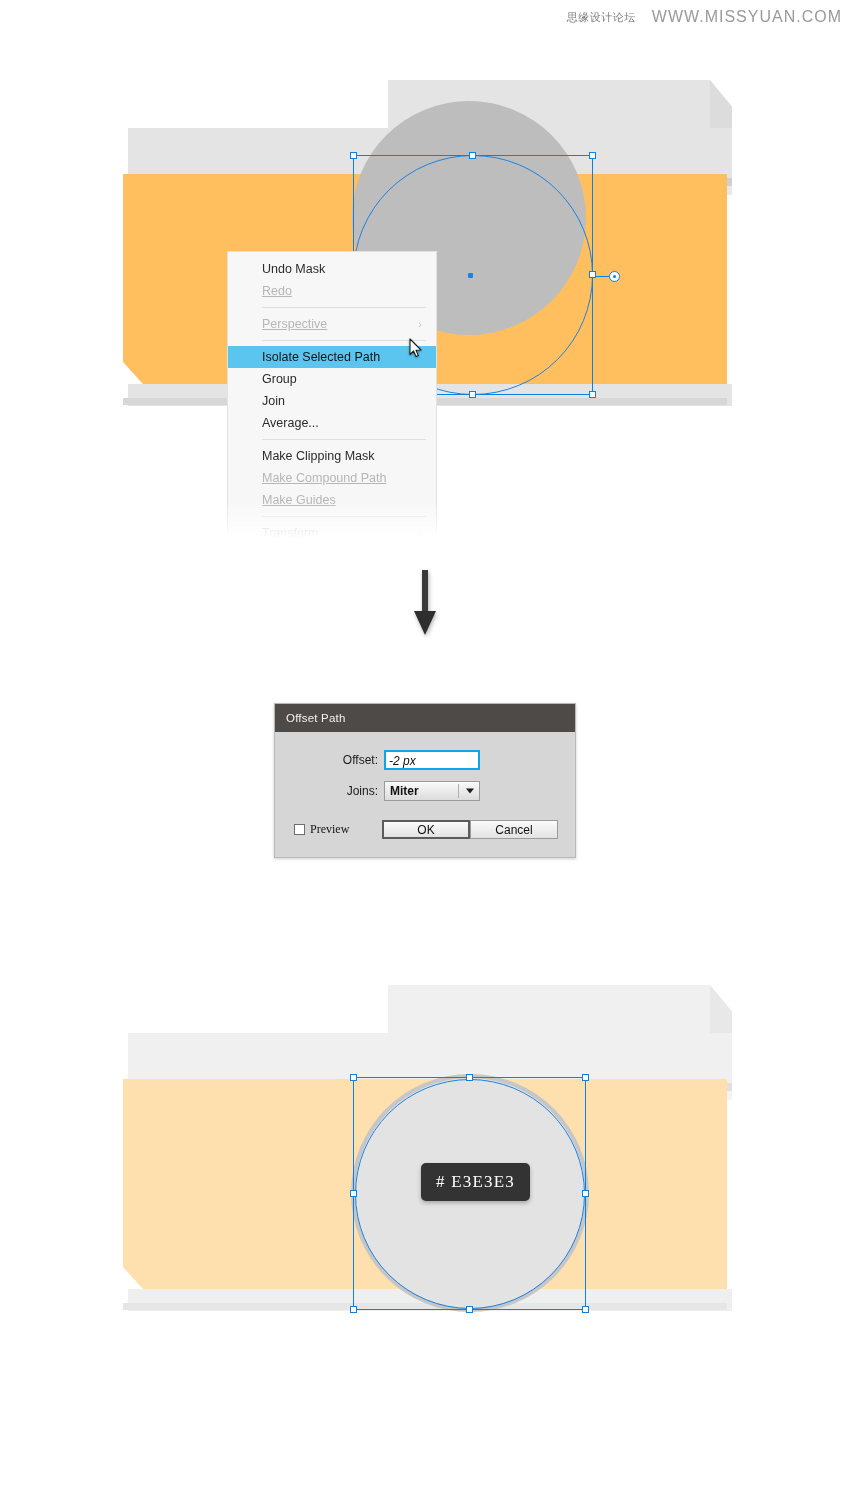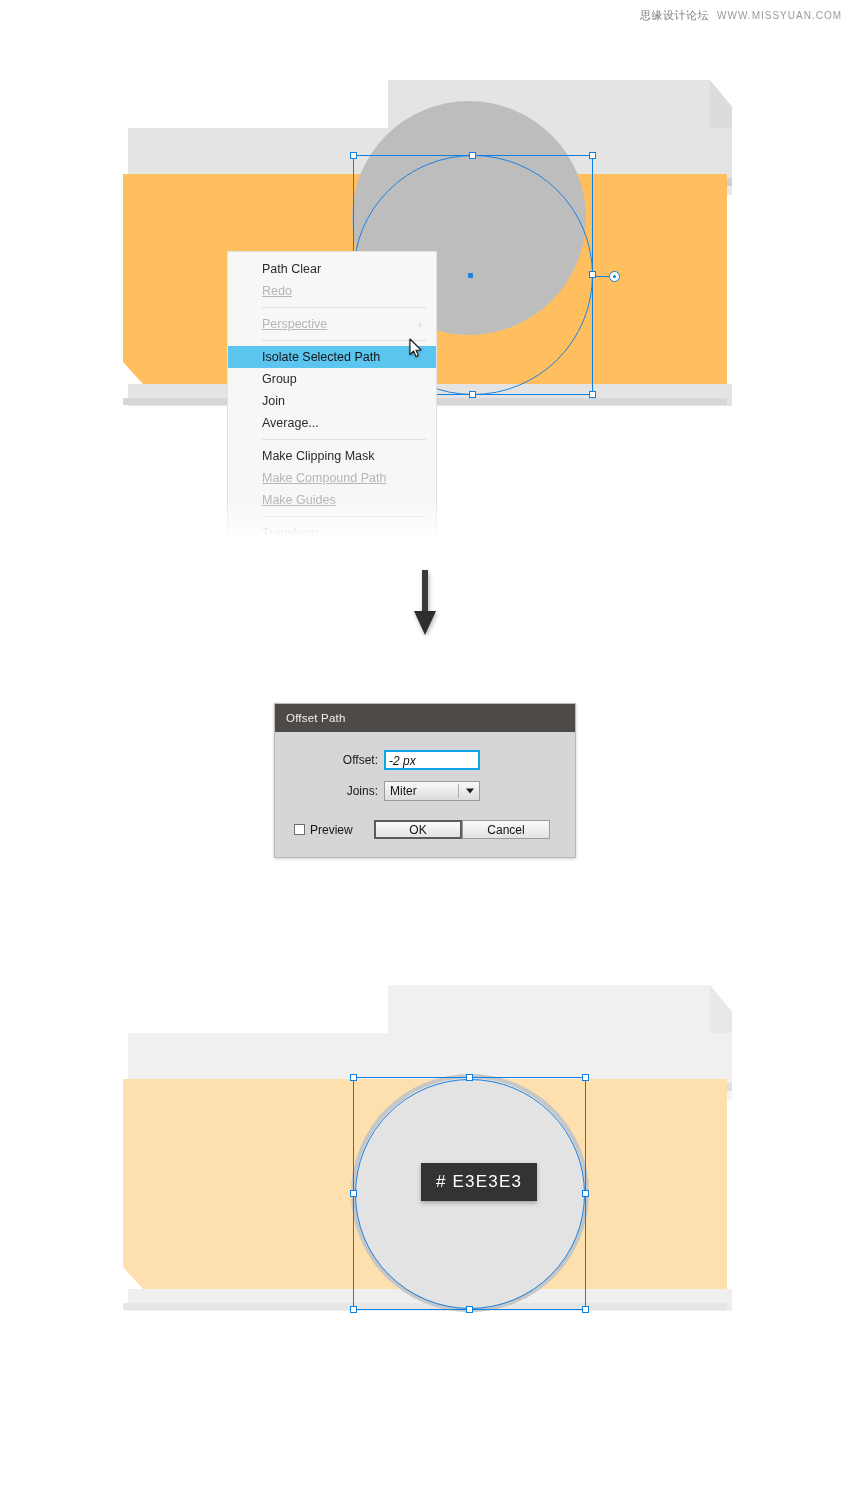--- a/index.html
+++ b/index.html
@@ -9,26 +9,26 @@
     background:#ffffff;
     font-family:"Liberation Sans", sans-serif;
     position:relative;
     overflow:hidden;
   }
   .page{position:relative;width:850px;height:1500px;}
 
   
   .watermark{
     position:absolute;top:8px;right:8px;
-    display:flex;align-items:center;gap:8px;
+    display:flex;align-items:center;gap:16px;
     font-size:11px;color:#8d8d8d;letter-spacing:.5px;
     user-select:none;
   }
   .watermark .cn{font-family:"DejaVu Sans",sans-serif;font-size:11px;color:#7d7d7d;}
-  .watermark .url{font-size:10px;color:#9a9a9a;letter-spacing:1px;}
+  .watermark .url{font-size:16px;color:#9a9a9a;letter-spacing:1px;}
 
   
   .stage{position:absolute;left:123px;width:604px;}
   .stage-top{top:80px;height:345px;}
   .stage-bottom{top:985px;height:345px;}
 
   
   .plate{
     position:absolute;
     background:#e4e4e4;
@@ -184,51 +184,51 @@
     width:96px;height:20px;box-sizing:border-box;
     background:#ffffff;border:1px solid #9b9b9b;
     font-family:"Liberation Sans",sans-serif;font-size:12px;color:#111;
     padding:0 3px;line-height:18px;
   }
   .ftext.focused{border:2px solid #0ea5e9;font-style:italic;}
   .fselect{
     position:relative;width:96px;height:20px;box-sizing:border-box;
     background:linear-gradient(to bottom,#fafafa,#dcdcdc);
     border:1px solid #9b9b9b;font-size:12px;color:#111;
-    display:flex;align-items:center;padding-left:5px;
+    display:flex;align-items:center;padding-left:5px;font-weight:bold;
   }
   .fselect .sep{position:absolute;right:20px;top:2px;bottom:2px;width:1px;background:#adadad;}
   .fselect .caret{
     position:absolute;right:5px;top:50%;transform:translateY(-50%);
     width:0;height:0;border-left:4px solid transparent;border-right:4px solid transparent;
     border-top:5px solid #1d1d1d;
   }
   .dlg-actions{display:flex;align-items:center;padding-left:19px;margin-top:19px;}
-  .chkwrap{display:flex;align-items:center;font-size:12px;color:#141414;width:80px;}
+  .chkwrap{display:flex;align-items:center;font-size:12px;color:#141414;width:88px;font-family:Liberation Serif, serif;}
   .chkbox{
     width:11px;height:11px;background:#ffffff;border:1px solid #6e6e6e;
     margin-right:5px;box-sizing:border-box;
   }
   .btn{
     width:88px;height:19px;box-sizing:border-box;
     background:linear-gradient(to bottom,#fbfbfb,#e2e2e2);
     border:1px solid #9b9b9b;
     font-family:"Liberation Sans",sans-serif;font-size:12px;color:#111;
     display:flex;align-items:center;justify-content:center;
   }
   .btn.default{border:2px solid #5c5c5c;}
 
   
   .hexbadge{
     position:absolute;left:421px;top:1163px;
     background:#333333;color:#ffffff;
-    border-radius:0;
+    border-radius:5px;
     padding:9px 15px;
     font-size:17px;letter-spacing:1.2px;
-    font-family:Liberation Sans, sans-serif;
+    font-family:Liberation Serif, serif;
     box-shadow:0 2px 4px rgba(0,0,0,.28);
     display:flex;align-items:center;
   }
 </style>
 </head>
 <body>
 
 <div class="page">
 
   <div class="watermark">
@@ -266,21 +266,21 @@
     <div class="rot-widget" style="left:472px;top:191px;">
       <span class="rot-line"></span>
       <span class="rot-circle">
         <span class="rot-dot"></span>
       </span>
     </div>
   </div>
 
   <div class="ctxmenu">
     <div class="mi">
-      <span class="lbl">Path Clear</span>
+      <span class="lbl">Undo Mask</span>
     </div>
     <div class="mi disabled">
       <span class="lbl">Redo</span>
     </div>
     <div class="msep"></div>
     <div class="mi disabled">
       <span class="lbl">Perspective</span>
       <span class="arrow">›</span>
     </div>
     <div class="msep"></div>

